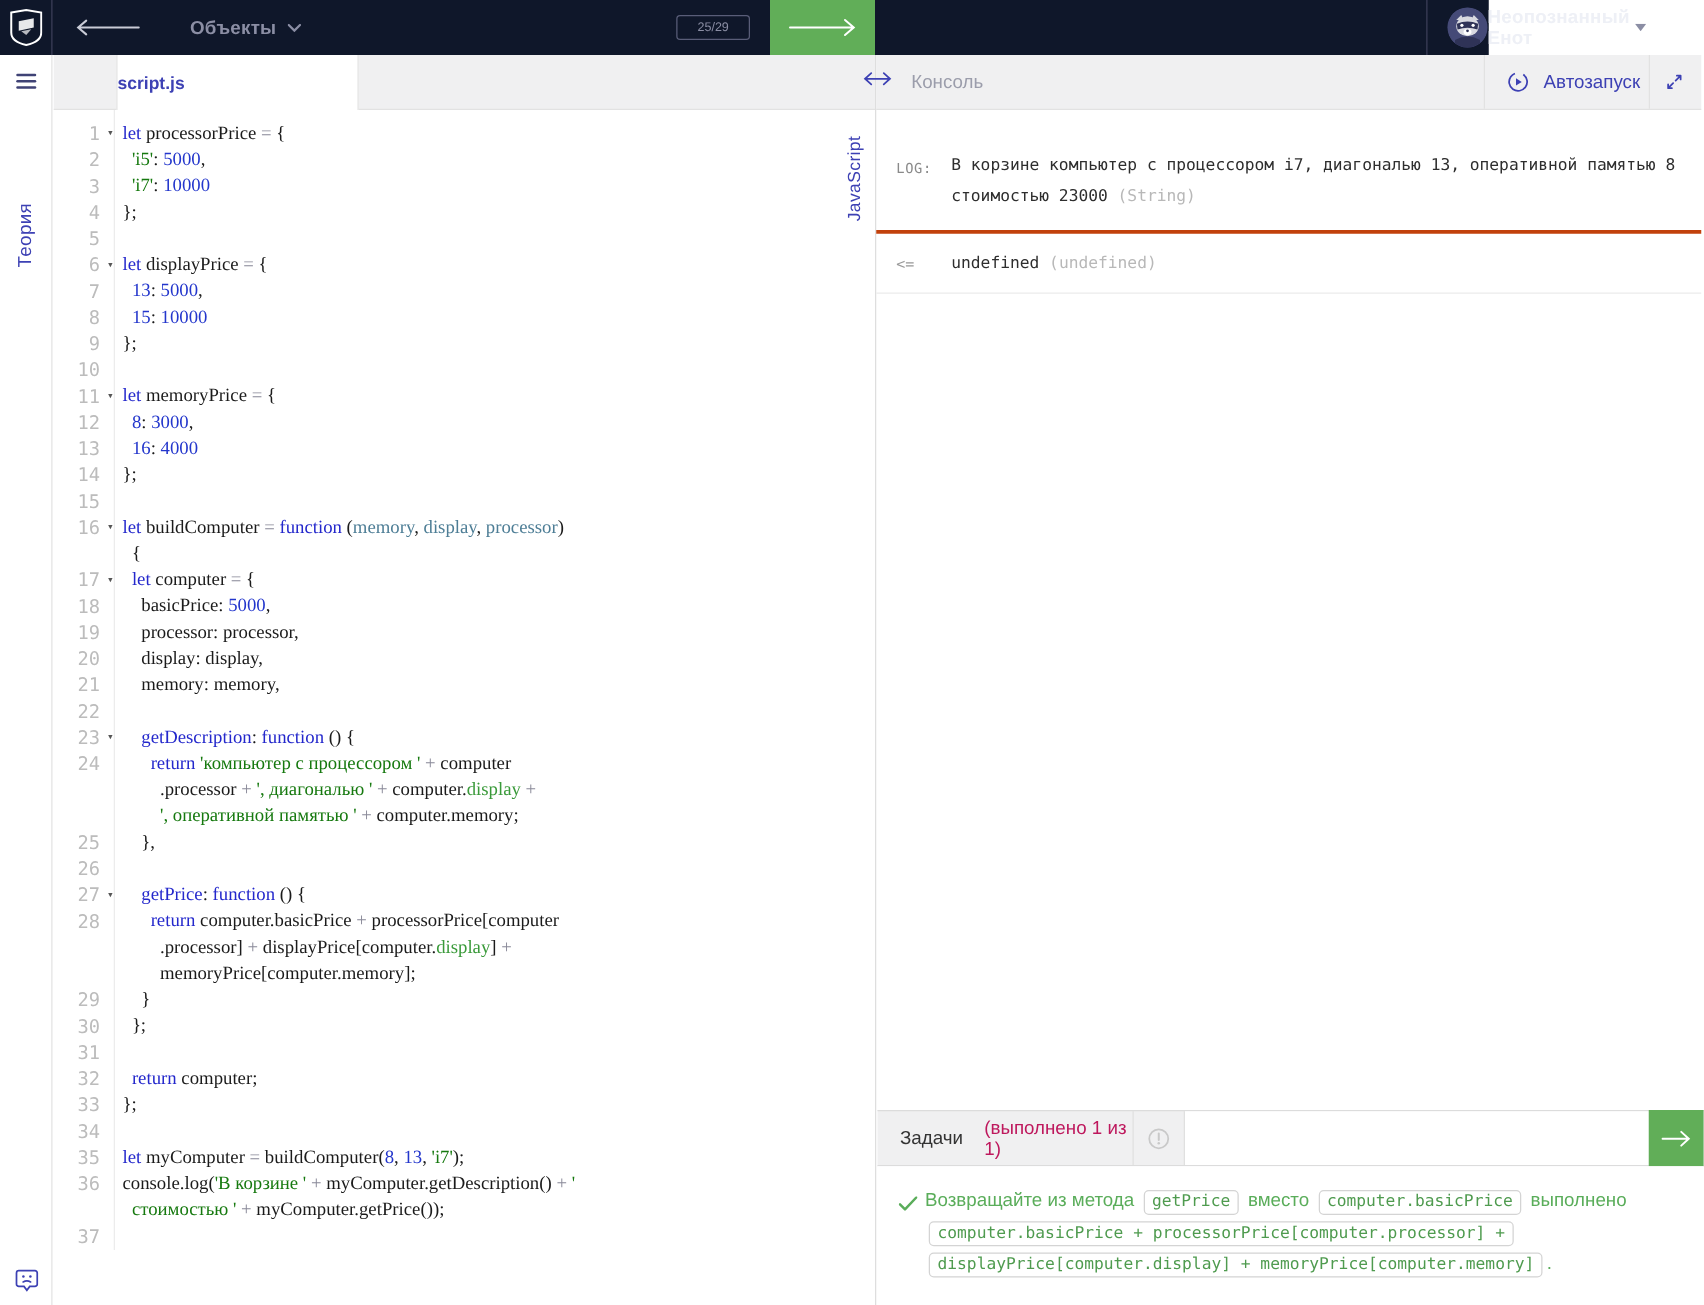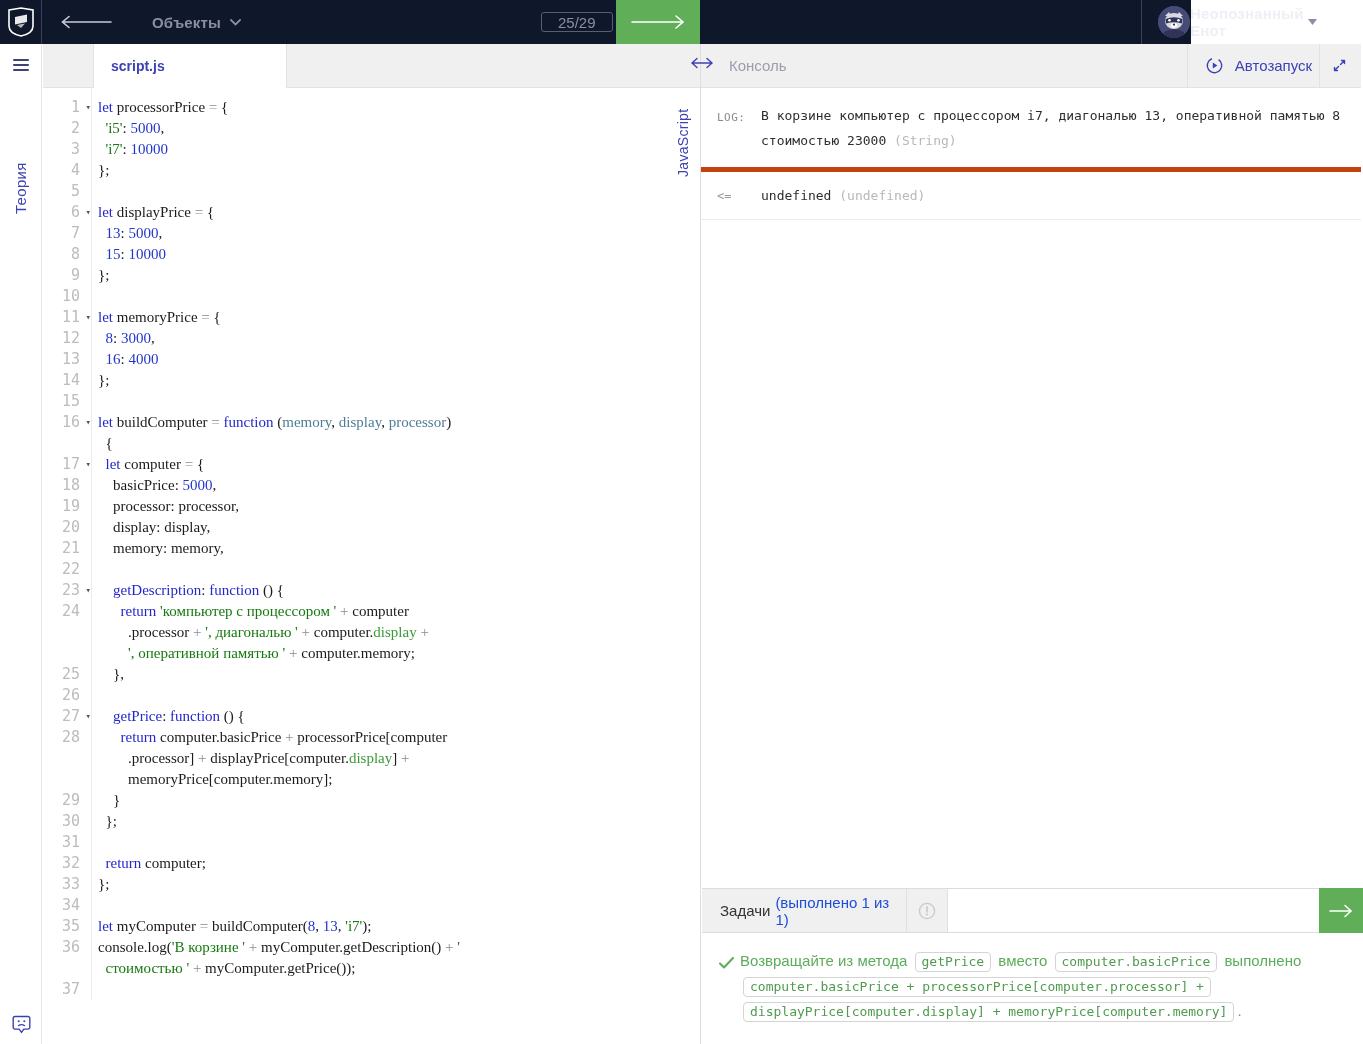--- a/index.html
+++ b/index.html
@@ -8,41 +8,41 @@
   .mono{font-family:"DejaVu Sans Mono",monospace}
 
   
   .topbar{position:absolute;left:0;top:0;width:1191px;height:44px;background:#0f172a}
   .logo-box{position:absolute;left:0;top:0;width:42px;height:44px;border-right:1px solid #3c3f58;
             display:flex;align-items:center;justify-content:center;box-sizing:border-box}
   .back-btn{position:absolute;left:56px;top:0;width:60px;height:44px;display:flex;align-items:center;justify-content:center;cursor:pointer}
   .course{position:absolute;left:152px;top:0;height:44px;display:flex;align-items:center;gap:9px;cursor:pointer}
   .course .lbl{color:#8b8ea4;font-weight:bold;font-size:15px;letter-spacing:.2px}
   .counter{position:absolute;left:541px;top:12px;min-width:44px;height:20px;padding:0 16px;border:1px solid #595d78;
-           border-radius:3px;color:#8b8ea4;font-size:15px;display:flex;align-items:center;justify-content:center;box-sizing:border-box}
+           border-radius:3px;color:#8b8ea4;font-size:10px;display:flex;align-items:center;justify-content:center;box-sizing:border-box}
   .next-btn{position:absolute;left:616px;top:0;width:84px;height:44px;background:#61ae58;display:flex;
             align-items:center;justify-content:center;cursor:pointer}
   .topbar .sep{position:absolute;left:1141px;top:0;width:1px;height:44px;background:#3c3f58}
   .user{position:absolute;left:1158px;top:0;height:44px;display:flex;align-items:center;cursor:pointer}
   .user .name{color:#eef0f6;font-size:15px;font-weight:bold;letter-spacing:.2px}
   .avatar{width:32px;height:32px;border-radius:50%;background:#454a77;overflow:hidden;flex:0 0 32px}
 
   
   .sidebar{position:absolute;left:0;top:44px;width:42px;height:1000px;background:#fff;border-right:1px solid #e4e4e4;box-sizing:border-box}
   .burger{position:absolute;left:13px;top:15px;width:16px;height:12px;cursor:pointer}
   .burger i{display:block;height:2px;background:#3f4275;margin-bottom:3px;border-radius:1px}
   .theory{position:absolute;left:12px;top:96px;height:74px;writing-mode:vertical-rl;transform:rotate(180deg);
           color:#3d41b4;font-size:15px;font-weight:500;cursor:pointer;letter-spacing:.3px}
   .report-btn{position:absolute;left:12px;top:971px;cursor:pointer}
 
   
   .tabbar{position:absolute;left:43px;top:44px;width:659px;height:44px;background:#f0f0f1;
           border-bottom:1px solid #e2e2e2;box-sizing:border-box}
   .tab{position:absolute;left:50px;top:0;width:194px;height:44px;background:#fff;border-left:1px solid #e2e2e2;
-       border-right:1px solid #e2e2e2;box-sizing:border-box;display:flex;align-items:center;padding-left:17px;
+       border-right:1px solid #e2e2e2;box-sizing:border-box;display:flex;align-items:center;
        color:#3d41b4;font-weight:bold;font-size:14px;cursor:pointer}
   .resize-h{position:absolute;left:689px;top:55px;z-index:6;cursor:col-resize}
 
   
   .editor{position:absolute;left:43px;top:88px;width:659px;height:912px;background:#fff;overflow:hidden;padding-top:9px;box-sizing:border-box}
   .gutter-line{position:absolute;left:91px;top:88px;width:1px;height:912px;background:#ececec}
   .vline{display:flex;height:21px}
   .gut{flex:0 0 48px;box-sizing:border-box;text-align:right;padding-right:11px;position:relative;
        font-family:"DejaVu Sans Mono",monospace;font-size:15px;line-height:21px;color:#bcbcbc}
   .fold{position:absolute;right:0;top:0;font-size:9px;line-height:21px;color:#555;cursor:pointer}
@@ -60,34 +60,34 @@
 
   
   .console{position:absolute;left:700px;top:44px;width:661px;height:1000px;background:#fff;border-left:1px solid #dedede;box-sizing:border-box}
   .console-head{position:relative;height:44px;background:#f0f0f1;border-bottom:1px solid #e2e2e2;box-sizing:border-box}
   .console-title{position:absolute;left:28px;top:0;line-height:43px;color:#9b9dab;font-size:15px}
   .console-head .d1{position:absolute;left:486px;top:0;width:1px;height:43px;background:#e2e2e2}
   .console-head .d2{position:absolute;left:618px;top:0;width:1px;height:43px;background:#e2e2e2}
   .autorun{position:absolute;left:500px;top:0;width:116px;height:43px;display:flex;align-items:center;justify-content:center;gap:12px;
            color:#3d41b4;font-size:15px;cursor:pointer}
   .expand-btn{position:absolute;left:630px;top:13px;cursor:pointer}
-  .crow1{display:flex;border-bottom:5px solid #c2410c;padding:15px 16px 14px 16px;box-sizing:border-box}
+  .crow1{display:flex;border-bottom:3px solid #c2410c;padding:32px 16px 14px 16px;box-sizing:border-box}
   .log-label{flex:0 0 44px;font-family:"DejaVu Sans Mono",monospace;font-size:11px;color:#8a8a8a;letter-spacing:.5px;padding-top:8px}
   .log-text{width:585px;font-family:"DejaVu Sans Mono",monospace;font-size:13px;line-height:25px;color:#2e2e2e}
   .dim{color:#b8b8b8}
   .crow2{display:flex;align-items:center;height:48px;border-bottom:1px solid #ececec;padding:0 16px;box-sizing:border-box}
   .res-prefix{flex:0 0 44px;font-family:"DejaVu Sans Mono",monospace;font-size:12px;color:#999}
   .res-val{font-family:"DejaVu Sans Mono",monospace;font-size:13px;color:#2e2e2e}
 
   
   .task-head{position:absolute;left:702px;top:888px;width:661px;height:45px;background:#f0f0f1;
              border-top:1px solid #dcdcdc;border-bottom:1px solid #dcdcdc;box-sizing:border-box}
   .task-title-cell{position:absolute;left:0;top:0;width:205px;height:43px;border-right:1px solid #e0e0e0;box-sizing:border-box;
                    display:flex;align-items:center;padding-left:18px;font-size:15px;color:#333}
-  .task-title-cell .done{color:#1d4ed8;margin-left:5px}
+  .task-title-cell .done{color:#be185d;margin-left:17px}
   .info-cell{position:absolute;left:205px;top:0;width:41px;height:43px;border-right:1px solid #e0e0e0;box-sizing:border-box;
              display:flex;align-items:center;justify-content:center;cursor:pointer}
   .task-blank{position:absolute;left:246px;top:0;width:371px;height:43px;background:#fff}
   .task-next{position:absolute;right:0;top:-1px;width:44px;height:45px;background:#61ae58;display:flex;
              align-items:center;justify-content:center;cursor:pointer}
   .task-body{position:absolute;left:702px;top:933px;width:661px;height:111px;background:#fff;box-sizing:border-box}
   .task-check{position:absolute;left:17px;top:24px}
   .task-text{position:absolute;left:38px;top:16px;width:592px;font-size:15px;line-height:24px;color:#5aad5a}
   .chip{font-family:"DejaVu Sans Mono",monospace;font-size:13px;color:#4f9b4f;background:#fff;border:1px solid #d4d4d4;
         border-radius:4px;padding:1px 6px 2px 6px;margin:0 3px;box-decoration-break:clone;-webkit-box-decoration-break:clone}

